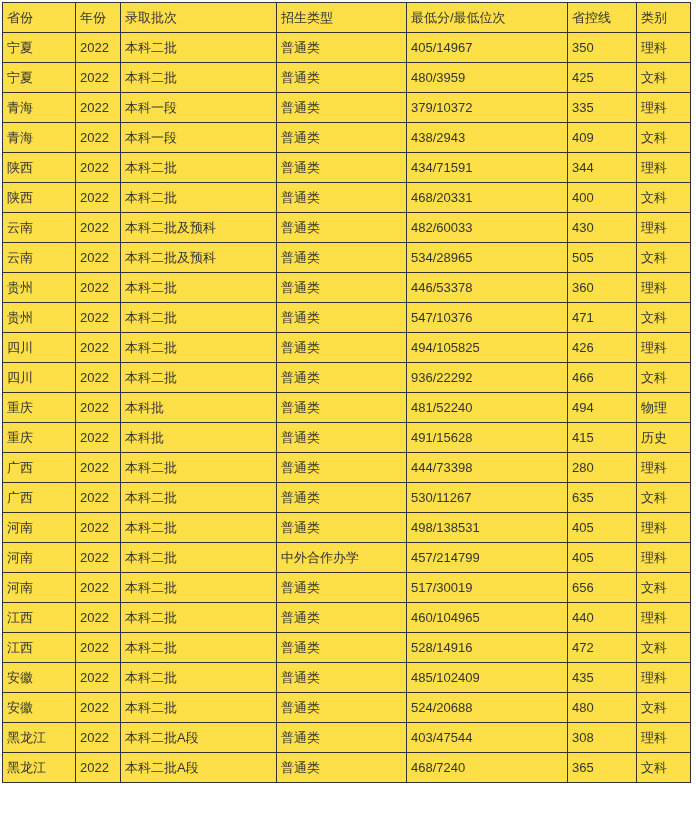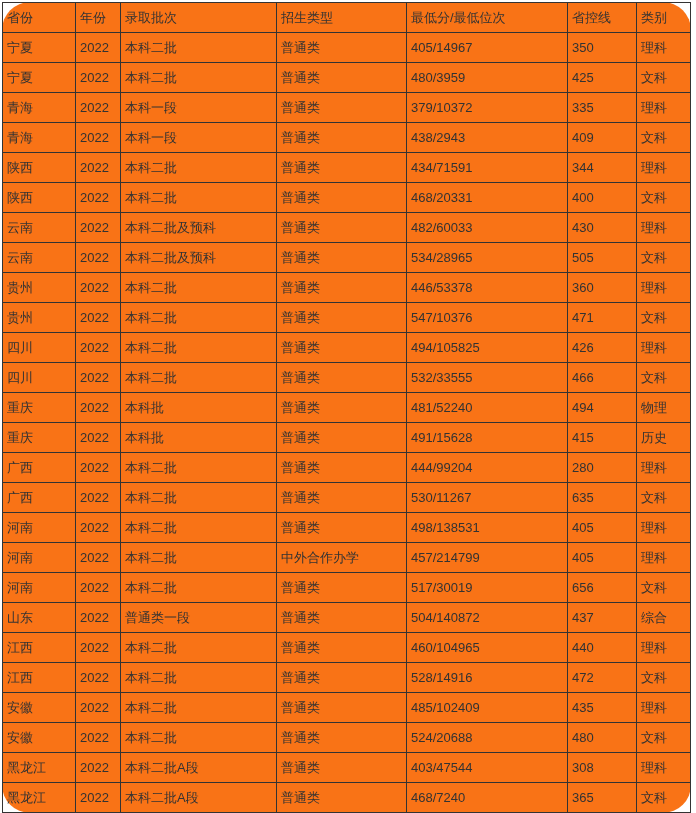--- a/index.html
+++ b/index.html
@@ -12,22 +12,21 @@
     width: 696px;
     height: 813px;
     background: #ffffff;
     box-sizing: border-box;
     padding: 2px 0 0 2px;
   }
   table.score-table {
     border-collapse: collapse;
     table-layout: fixed;
     width: 688px;
-    background: #f97316;
-    border-radius: 28px;
+    background: #fde047;
   }
   table.score-table th,
   table.score-table td {
     border: 1px solid #333333;
     height: 29px;
     padding: 0 4px;
     font-size: 13px;
     color: #333333;
     font-weight: normal;
     text-align: left;
@@ -159,21 +158,21 @@
           <td>普通类</td>
           <td>494/105825</td>
           <td>426</td>
           <td>理科</td>
         </tr>
         <tr>
           <td>四川</td>
           <td>2022</td>
           <td>本科二批</td>
           <td>普通类</td>
-          <td>532/33555</td>
+          <td>936/22292</td>
           <td>466</td>
           <td>文科</td>
         </tr>
         <tr>
           <td>重庆</td>
           <td>2022</td>
           <td>本科批</td>
           <td>普通类</td>
           <td>481/52240</td>
           <td>494</td>
@@ -186,21 +185,21 @@
           <td>普通类</td>
           <td>491/15628</td>
           <td>415</td>
           <td>历史</td>
         </tr>
         <tr>
           <td>广西</td>
           <td>2022</td>
           <td>本科二批</td>
           <td>普通类</td>
-          <td>444/99204</td>
+          <td>444/73398</td>
           <td>280</td>
           <td>理科</td>
         </tr>
         <tr>
           <td>广西</td>
           <td>2022</td>
           <td>本科二批</td>
           <td>普通类</td>
           <td>530/11267</td>
           <td>635</td>
@@ -225,29 +224,20 @@
           <td>理科</td>
         </tr>
         <tr>
           <td>河南</td>
           <td>2022</td>
           <td>本科二批</td>
           <td>普通类</td>
           <td>517/30019</td>
           <td>656</td>
           <td>文科</td>
-        </tr>
-        <tr>
-          <td>山东</td>
-          <td>2022</td>
-          <td>普通类一段</td>
-          <td>普通类</td>
-          <td>504/140872</td>
-          <td>437</td>
-          <td>综合</td>
         </tr>
         <tr>
           <td>江西</td>
           <td>2022</td>
           <td>本科二批</td>
           <td>普通类</td>
           <td>460/104965</td>
           <td>440</td>
           <td>理科</td>
         </tr>

